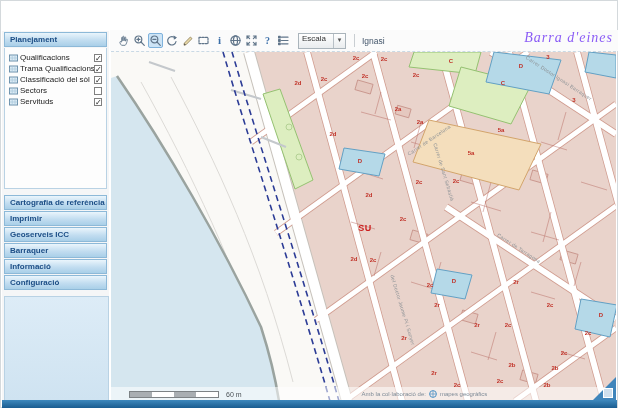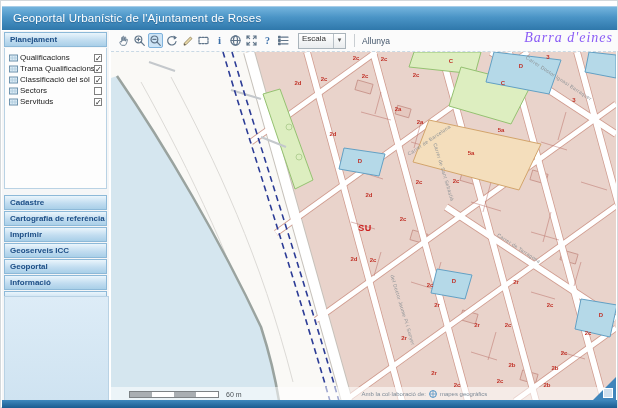--- a/index.html
+++ b/index.html
@@ -69,23 +69,20 @@
   .bottombar{position:absolute;left:1px;top:399px;width:615px;height:8px;
     background:linear-gradient(#3e88bd,#1a5c90);}
 
   .icon-stroke{stroke:#60758a;fill:none;stroke-width:1.2;stroke-linecap:round;stroke-linejoin:round;}
 </style>
 </head>
 <body>
 
 <div class="app">
 
-  <div class="titlebar">
-    <div class="title">Geoportal Urbanístic de l'Ajuntament de Roses</div>
-  </div>
 
   <div class="sidebar">
     <div class="panel-header">Planejament</div>
     <div class="tree-box">
         <div class="tree-row">
           <span class="licon">
             <svg width="9" height="8" viewBox="0 0 9 8">
               <rect x="0.5" y="1" width="8" height="6" fill="#dcebf5" stroke="#6e92ac"></rect>
               <path d="M0.5,4 h8 M3.2,1 v6 M6,1 v6" stroke="#a8c6da" stroke-width="0.7" fill="none"></path>
             </svg>
@@ -128,25 +125,24 @@
             <svg width="9" height="8" viewBox="0 0 9 8">
               <rect x="0.5" y="1" width="8" height="6" fill="#dcebf5" stroke="#6e92ac"></rect>
               <path d="M0.5,4 h8 M3.2,1 v6 M6,1 v6" stroke="#a8c6da" stroke-width="0.7" fill="none"></path>
             </svg>
           </span>
           <span class="llabel">Servituds</span>
           <span class="cb on">✓</span>
         </div>
       </div>
     <div class="collapsed-panels">
-        <div class="panel-header">Cadastre</div>
         <div class="panel-header">Cartografia de referència</div>
         <div class="panel-header">Imprimir</div>
         <div class="panel-header">Geoserveis ICC</div>
-        <div class="panel-header">Geoportal</div>
+        <div class="panel-header">Barraquer</div>
         <div class="panel-header">Informació</div>
         <div class="panel-header">Configuració</div>
       </div>
     <div class="sidebar-filler"></div>
   </div>
 
   <div class="toolbar">
     <div class="tbtn">
         <svg width="13" height="13" viewBox="0 0 13 13">
           <path d="M4.6,11.3 C3,9.8 2.4,8 3.3,7.5 L4.7,8 V3.8 C4.7,2.7 5.8,2.7 5.8,3.8 V6.8 L6,3 C6.1,1.9 7.1,2 7.1,3.1 L7.1,6.8 L7.7,3.7 C7.9,2.7 8.9,2.9 8.8,4 L8.5,7.2 L9.3,5.6 C9.8,4.7 10.7,5.2 10.4,6.2 C9.9,7.9 9.5,10 8.2,11.3 Z" fill="#fdfdfd" stroke="#60758a" stroke-width="0.9"></path>
@@ -219,21 +215,21 @@
             <rect x="1.6" y="9" width="1.6" height="1.6" fill="#60758a"></rect>
           </g>
         </svg>
       </div>
 
     <div class="scalebox">
       <span class="sctext">Escala</span>
       <span class="scarrow">▾</span>
     </div>
     <div class="tsep"></div>
-    <span class="activetool">Allunya</span>
+    <span class="activetool">Ignasi</span>
     <span class="watermark">Barra d'eines</span>
   </div>
 
   <div class="map">
     <svg width="505" height="349" viewBox="0 0 505 349">
 
       <path d="M135,0 L505,0 L505,349 L232,349 C210,275 172,140 135,0 Z" fill="#e9d3cb"></path>
 
       <g stroke="#a85a50" stroke-width="0.8" fill="#e2c0b6" opacity="0.55">
         <rect x="245" y="30" width="16" height="10" transform="rotate(16 253 35)"></rect>

